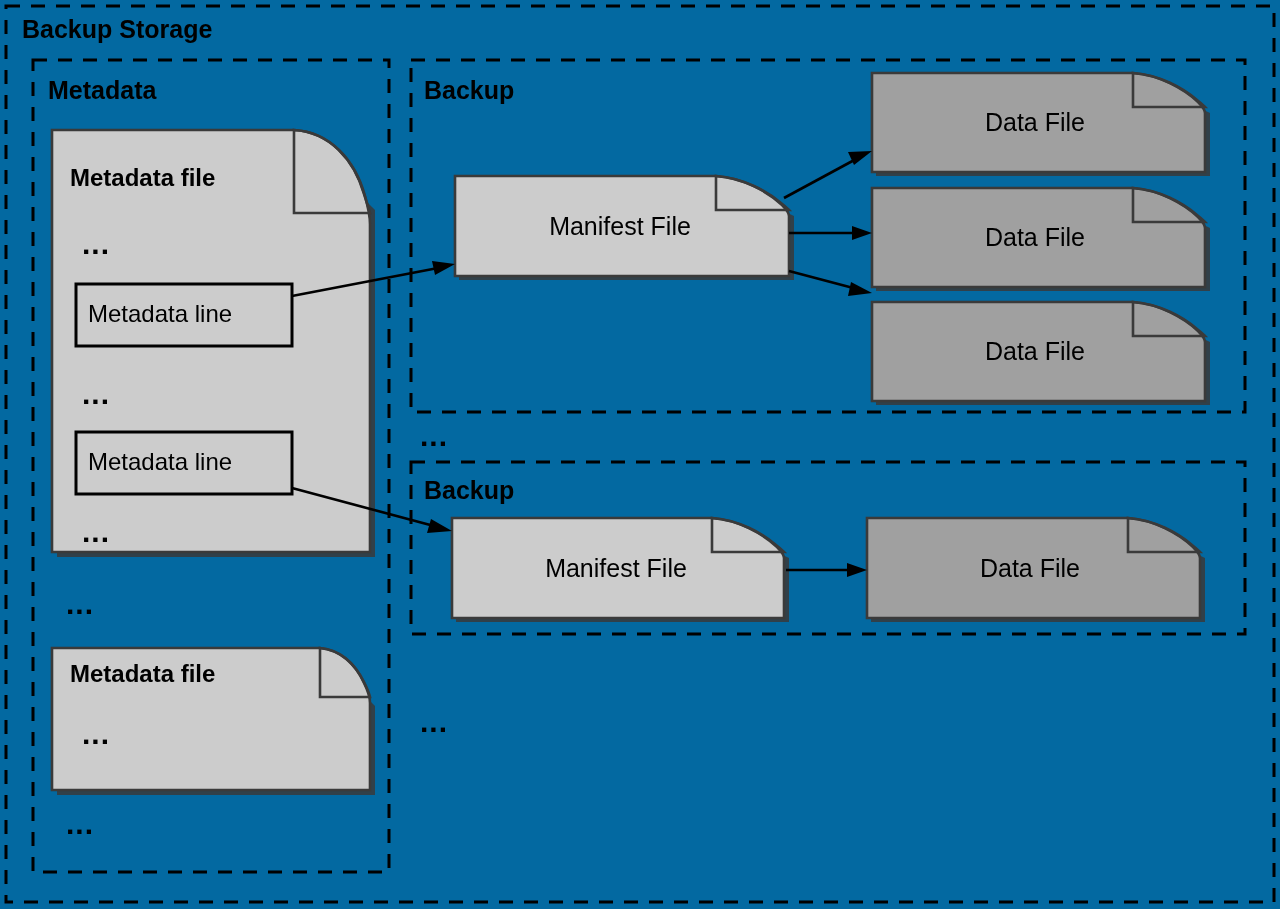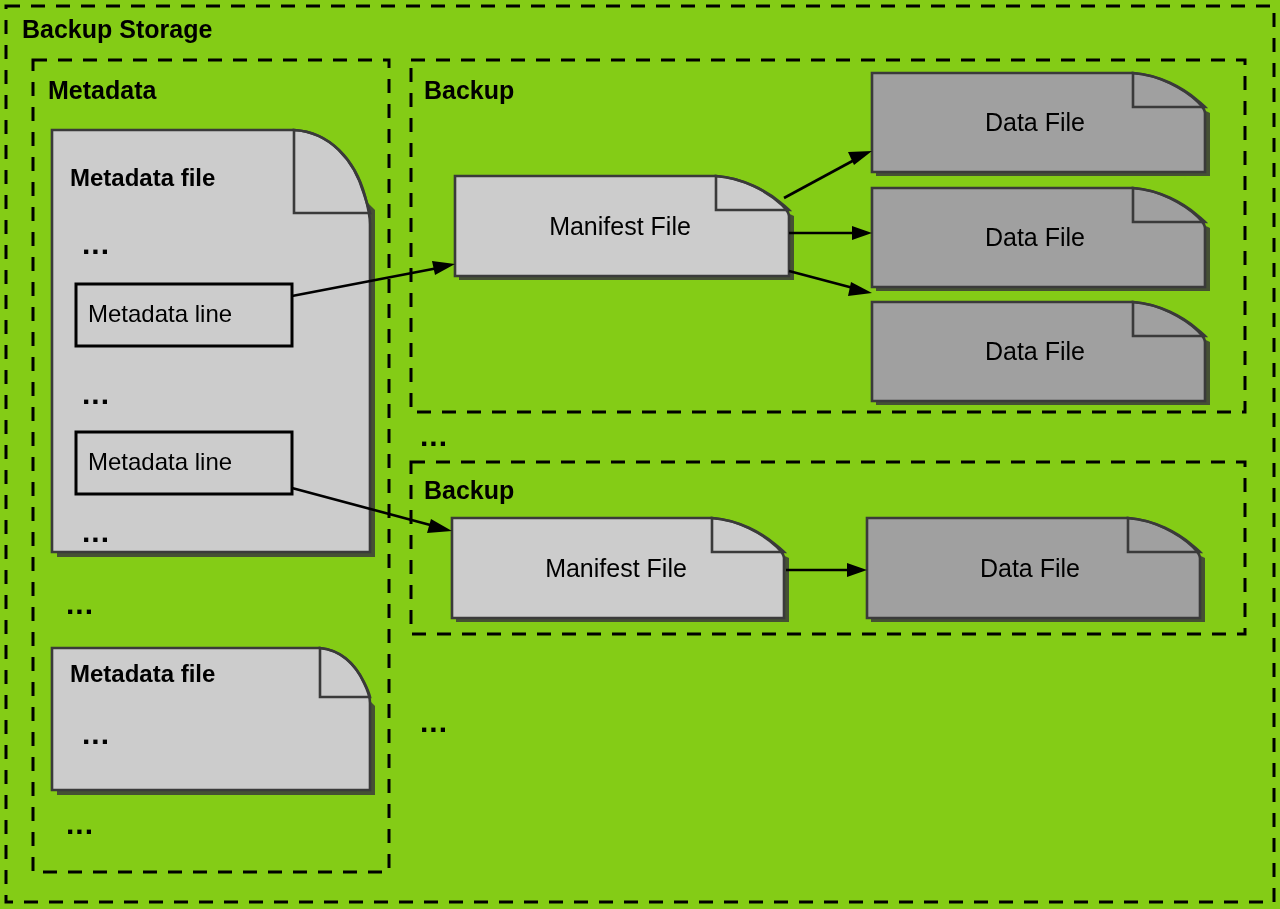--- a/index.html
+++ b/index.html
@@ -8,21 +8,21 @@
     padding: 0;
     background: #ffffff;
   }
   body {
     font-family: "Liberation Sans", "DejaVu Sans", sans-serif;
   }
   #stage {
     position: relative;
     width: 1280px;
     height: 909px;
-    background: #84cc16;
+    background: #0369a1;
     overflow: hidden;
   }
   svg.layer {
     position: absolute;
     left: 0;
     top: 0;
     width: 1280px;
     height: 909px;
   }
   .dashed-group {

